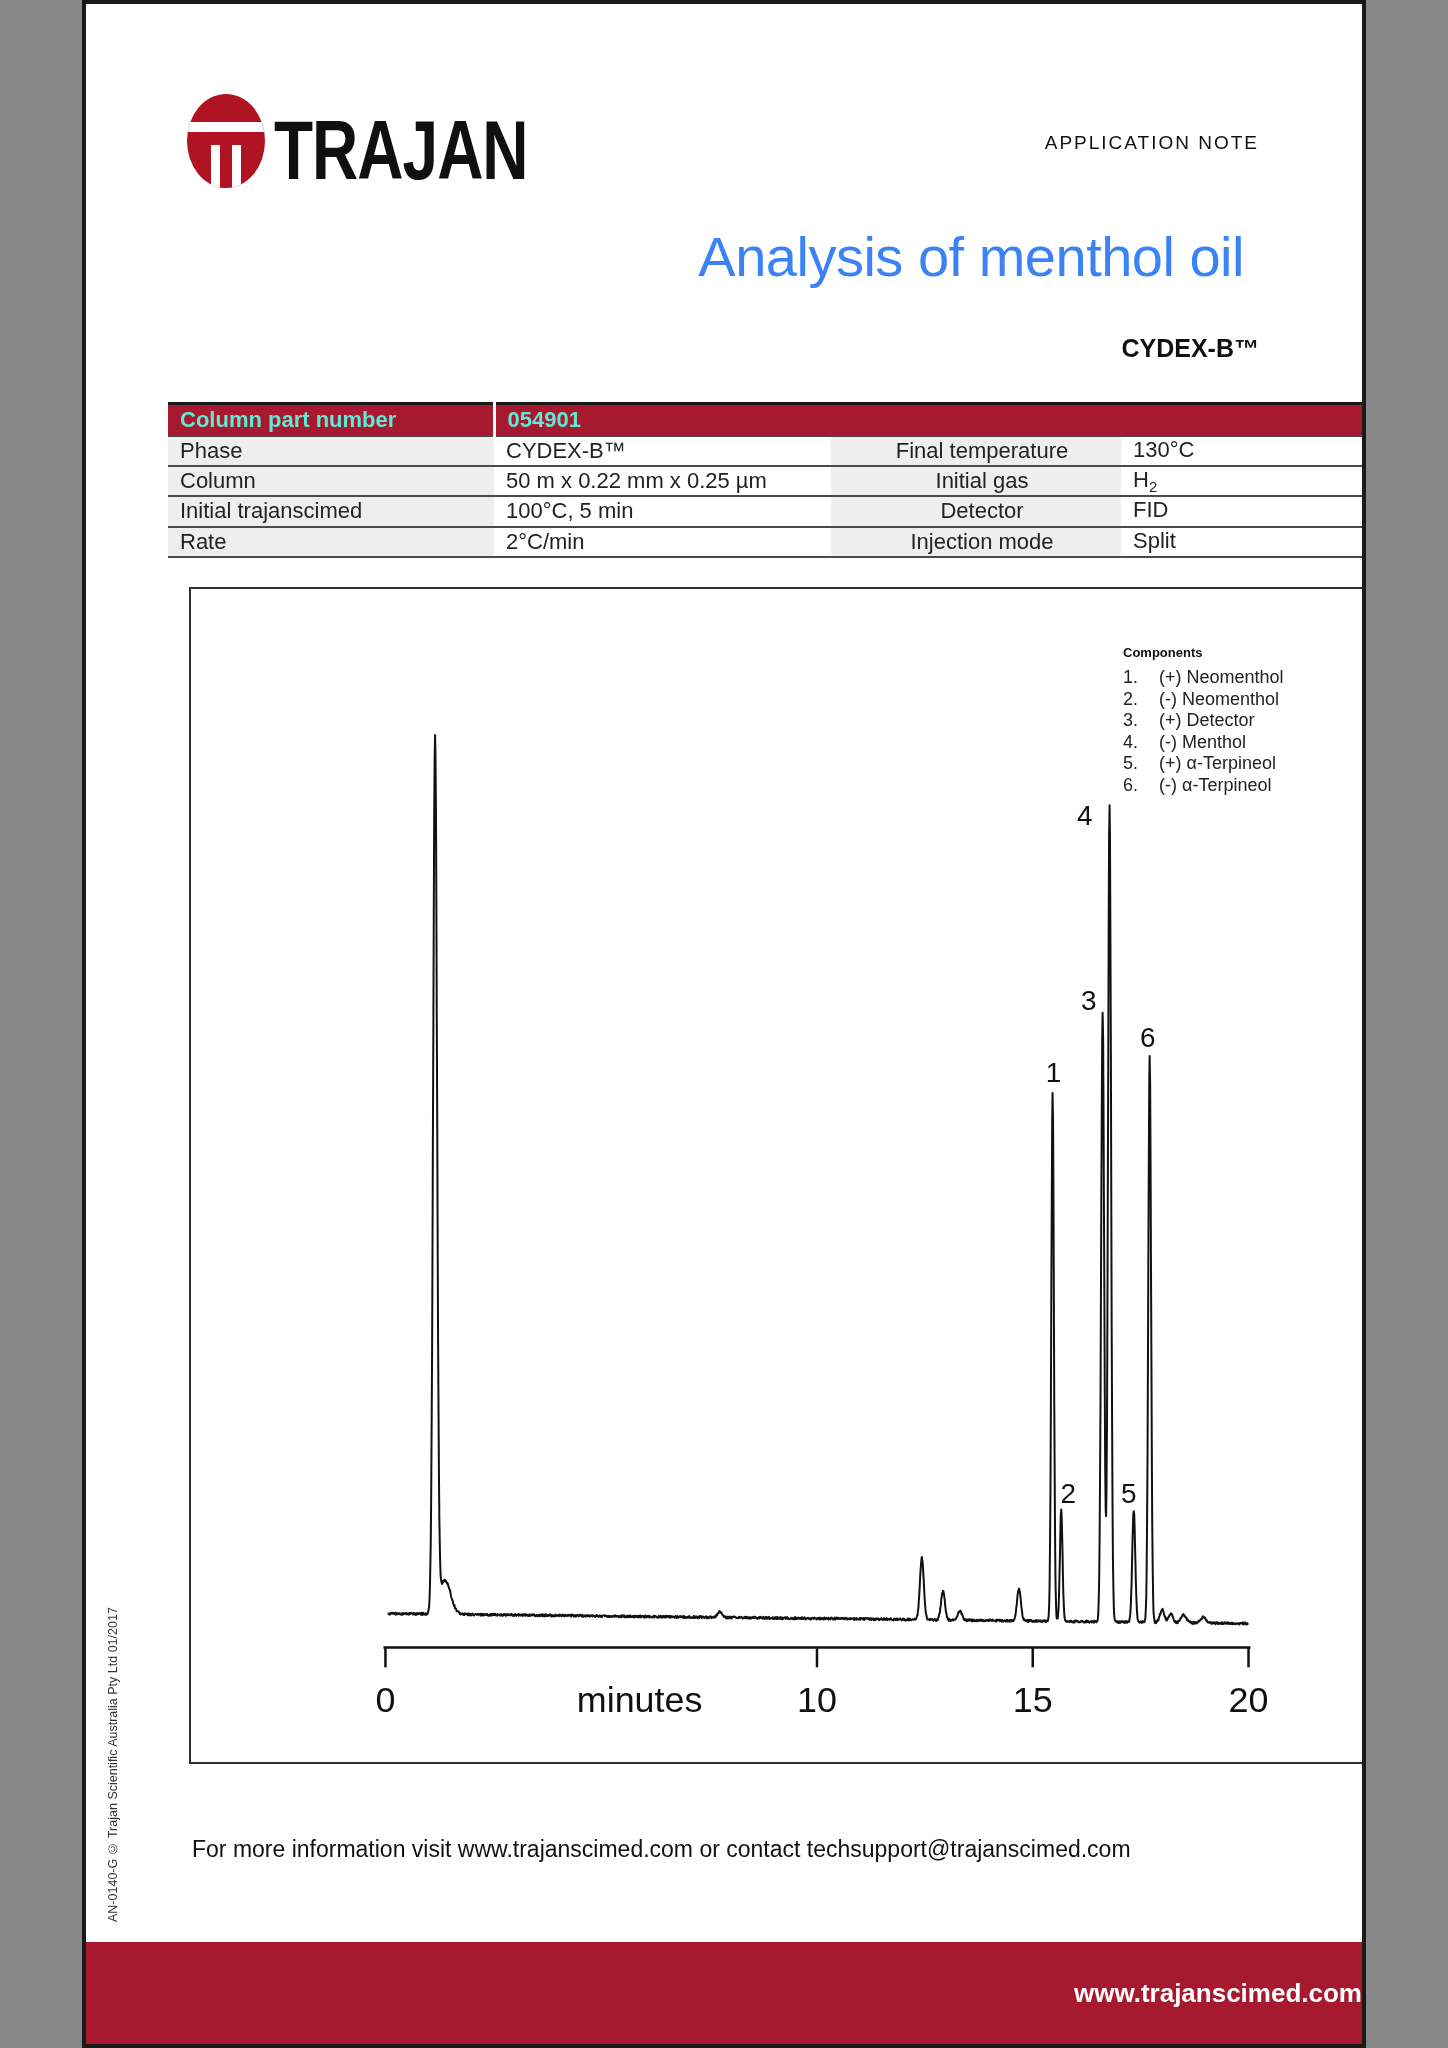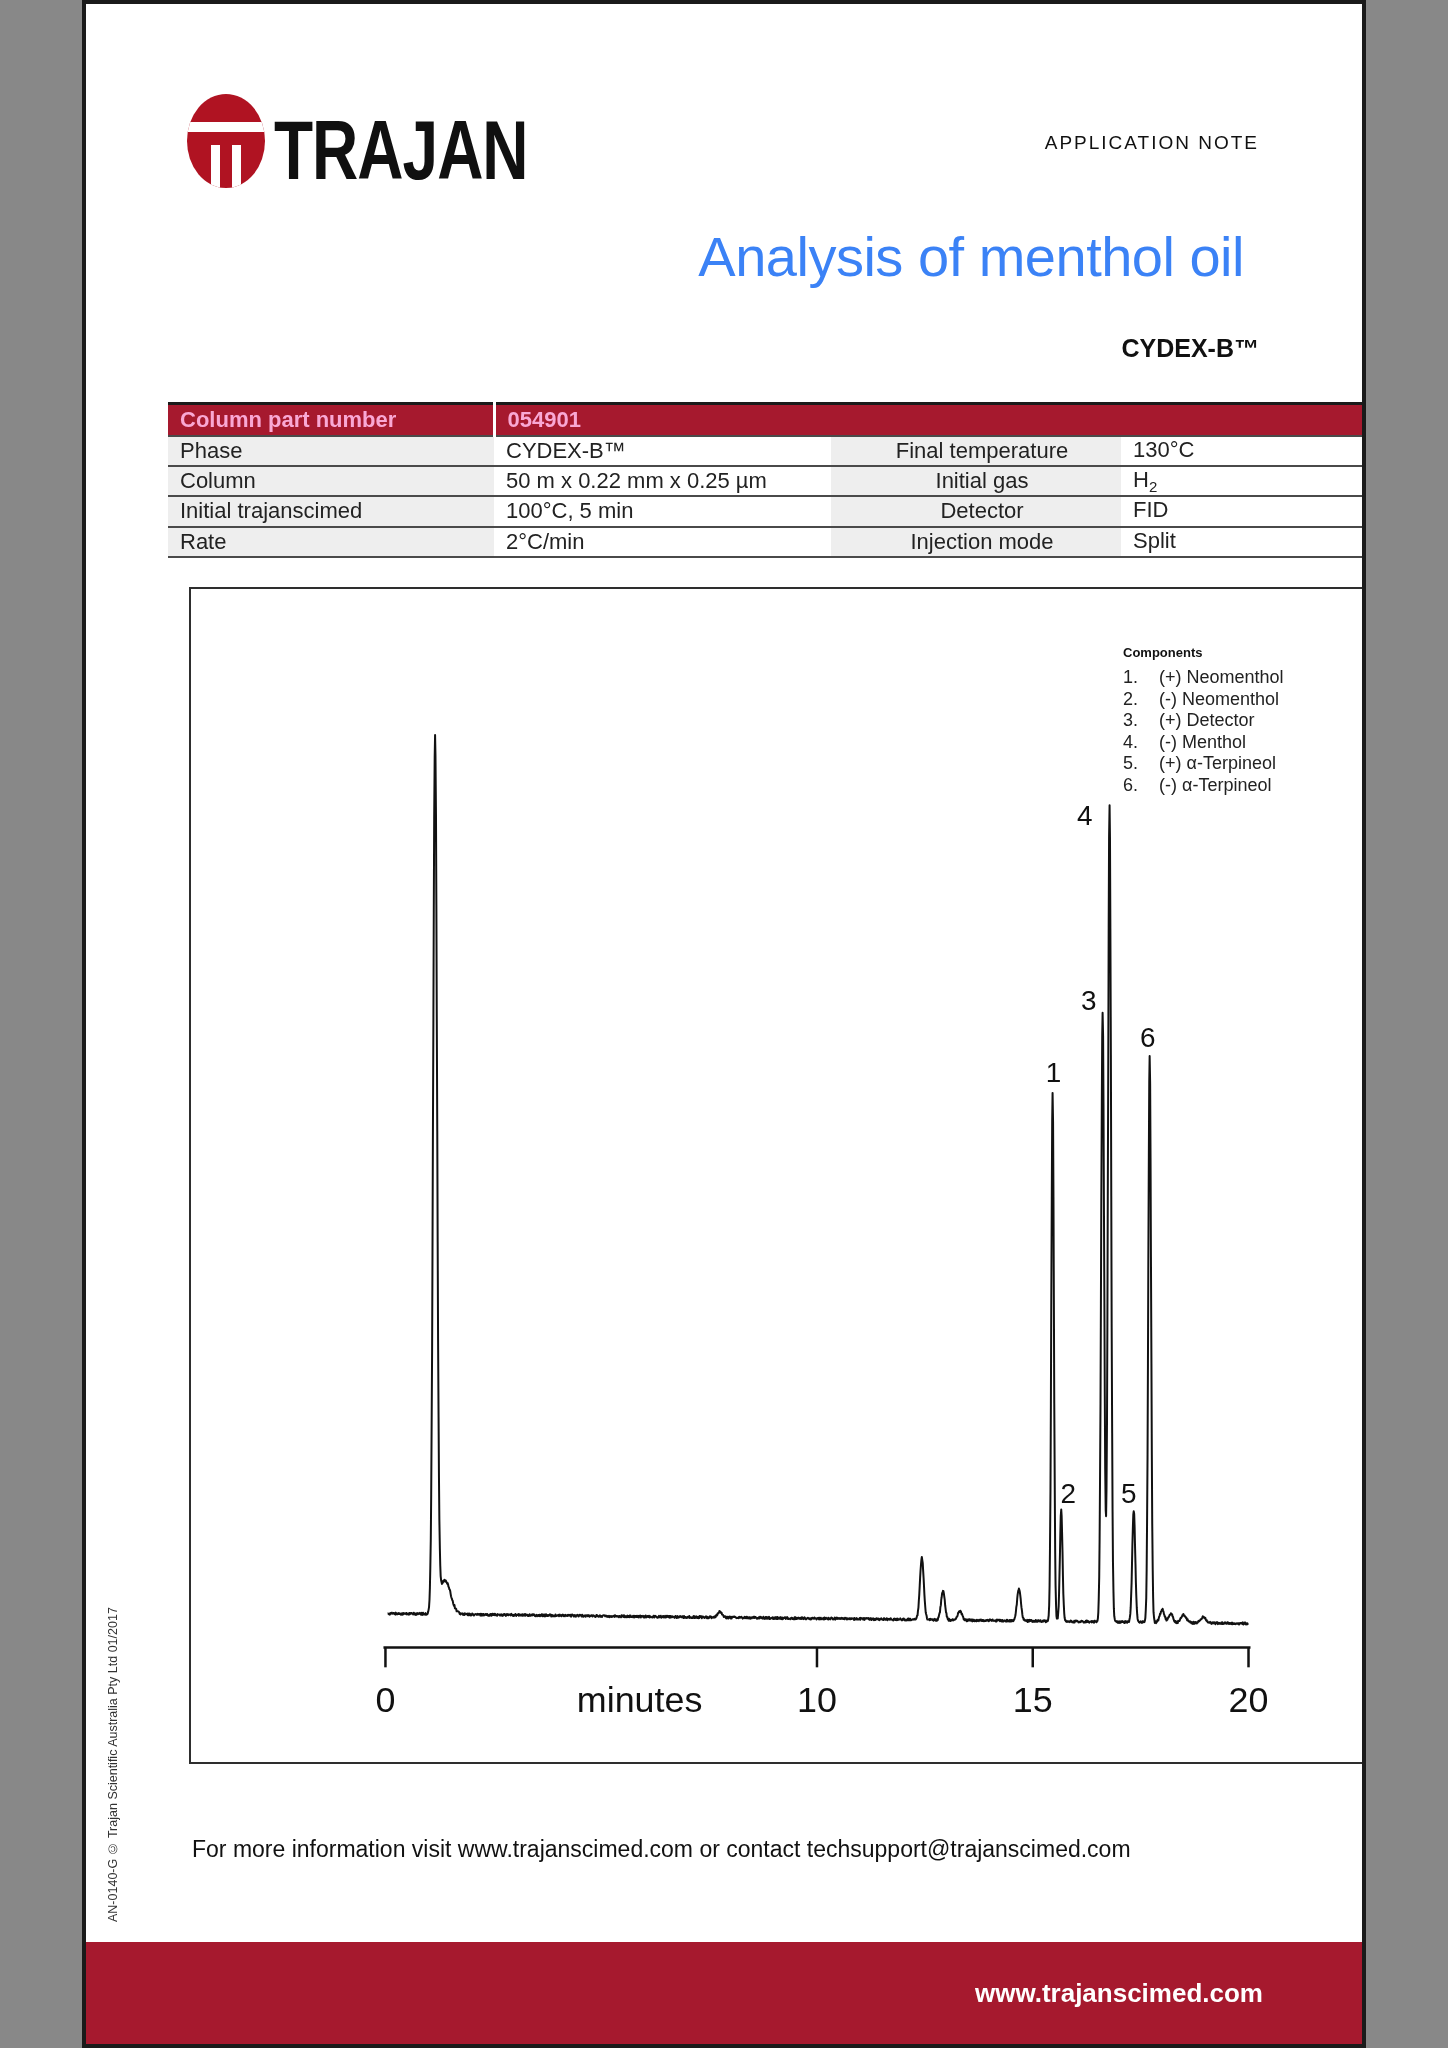--- a/index.html
+++ b/index.html
@@ -21,21 +21,21 @@
     letter-spacing:-1px;color:#101010;transform:scaleY(1.3);transform-origin:left top;
     white-space:nowrap;
   }
   
   .appnote{position:absolute;right:103px;top:128px;font-size:19px;letter-spacing:2px;color:#111;white-space:nowrap;}
   .doc-title{position:absolute;right:118px;top:204px;font-size:56px;letter-spacing:-0.5px;color:#3b82f6;white-space:nowrap;margin-top:16px;}
   .product{position:absolute;right:103px;top:330px;font-size:25px;font-weight:bold;color:#111;white-space:nowrap;}
   
   .specs{position:absolute;left:82px;top:398px;width:1263px;border-top:3px solid #1a1a1a;border-collapse:collapse;table-layout:fixed;}
   .specs td{font-size:22px;padding:0 0 0 12px;height:30px;vertical-align:middle;border-bottom:2px solid #4a4a4a;color:#222;}
-  .specs .hdr td{background:#a6192e;color:#f9a8d4;font-weight:bold;height:32px;margin-left:16px;}
+  .specs .hdr td{background:#a6192e;color:#5eead4;font-weight:bold;height:32px;margin-left:16px;}
   .specs .hdr td.sep{border-right:3px solid #fff;}
   .specs td.lbl{background:#eeeeee;}
   .specs td.val{background:#fff;}
   .specs sub{font-size:15px;}
   .c1{width:326px;} .c2{width:337px;} .c3{width:290px;text-align:center;} .c4{width:310px;}
   
   .chartbox{position:absolute;left:103px;top:583px;width:1243px;height:1177px;border:2px solid #2e2e2e;background:#fff;}
   .chart-svg{position:absolute;inset:0;width:100%;height:100%;}
   .chart-svg text{font-family:"Liberation Sans",sans-serif;fill:#111;}
   .legend{position:absolute;left:932px;top:12px;width:300px;}
@@ -43,21 +43,21 @@
   .legend .litem{display:flex;font-size:18px;line-height:21.5px;color:#222;}
   .legend .lnum{width:36px;flex:none;}
   
   .side-note{
     position:absolute;left:20px;top:1578px;height:340px;font-size:12.5px;color:#333;
     writing-mode:vertical-rl;transform:rotate(180deg);white-space:nowrap;
   }
   .info-line{position:absolute;left:106px;top:1832px;font-size:23px;color:#111;white-space:nowrap;}
   .footer-bar{
     position:absolute;left:0;right:0;bottom:0;height:102px;background:#a6192e;
-    display:flex;align-items:center;justify-content:flex-end;padding-right:99px;
+    display:flex;align-items:center;justify-content:flex-end;
   }
   .footer-bar .url{color:#fff;font-size:26px;font-weight:bold;}
 </style>
 </head>
 <body>
 
 <div class="page">
 
   <div class="logo">
     <div class="disc">

